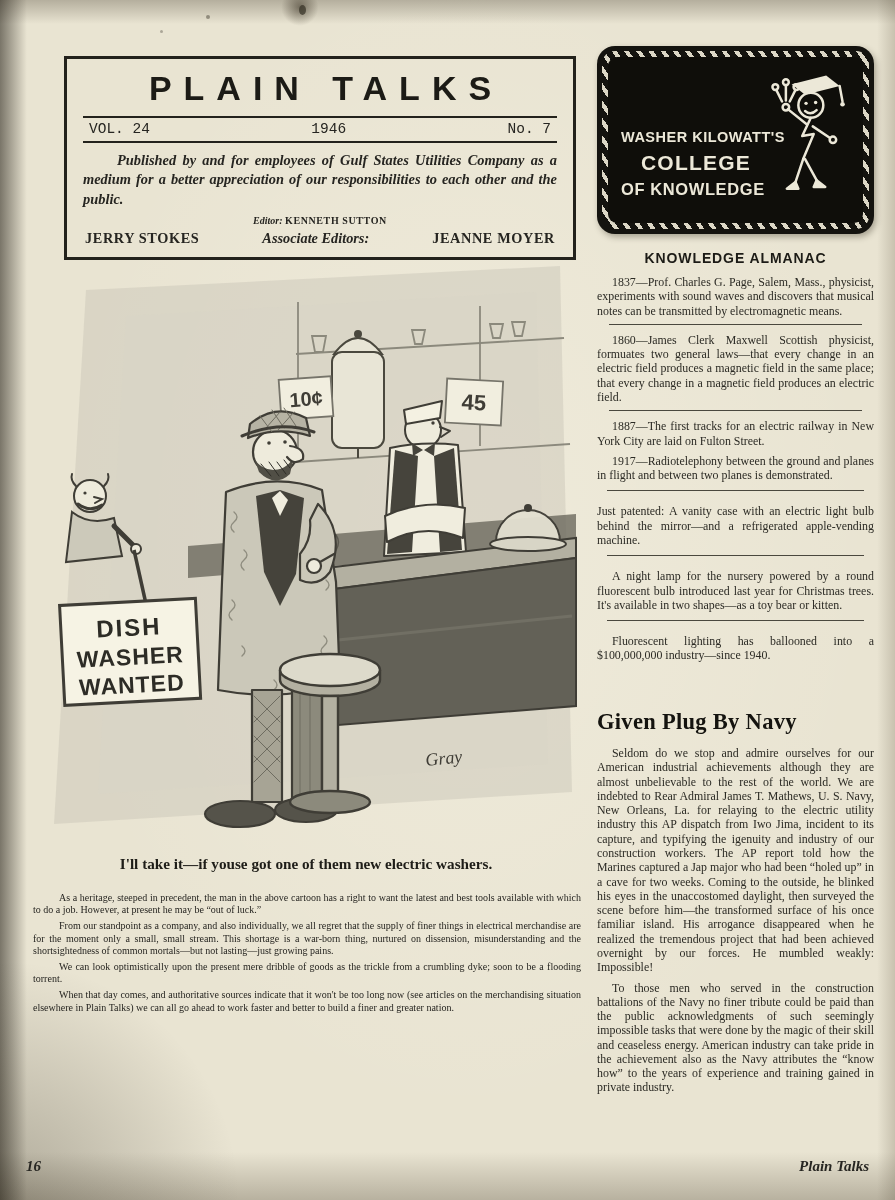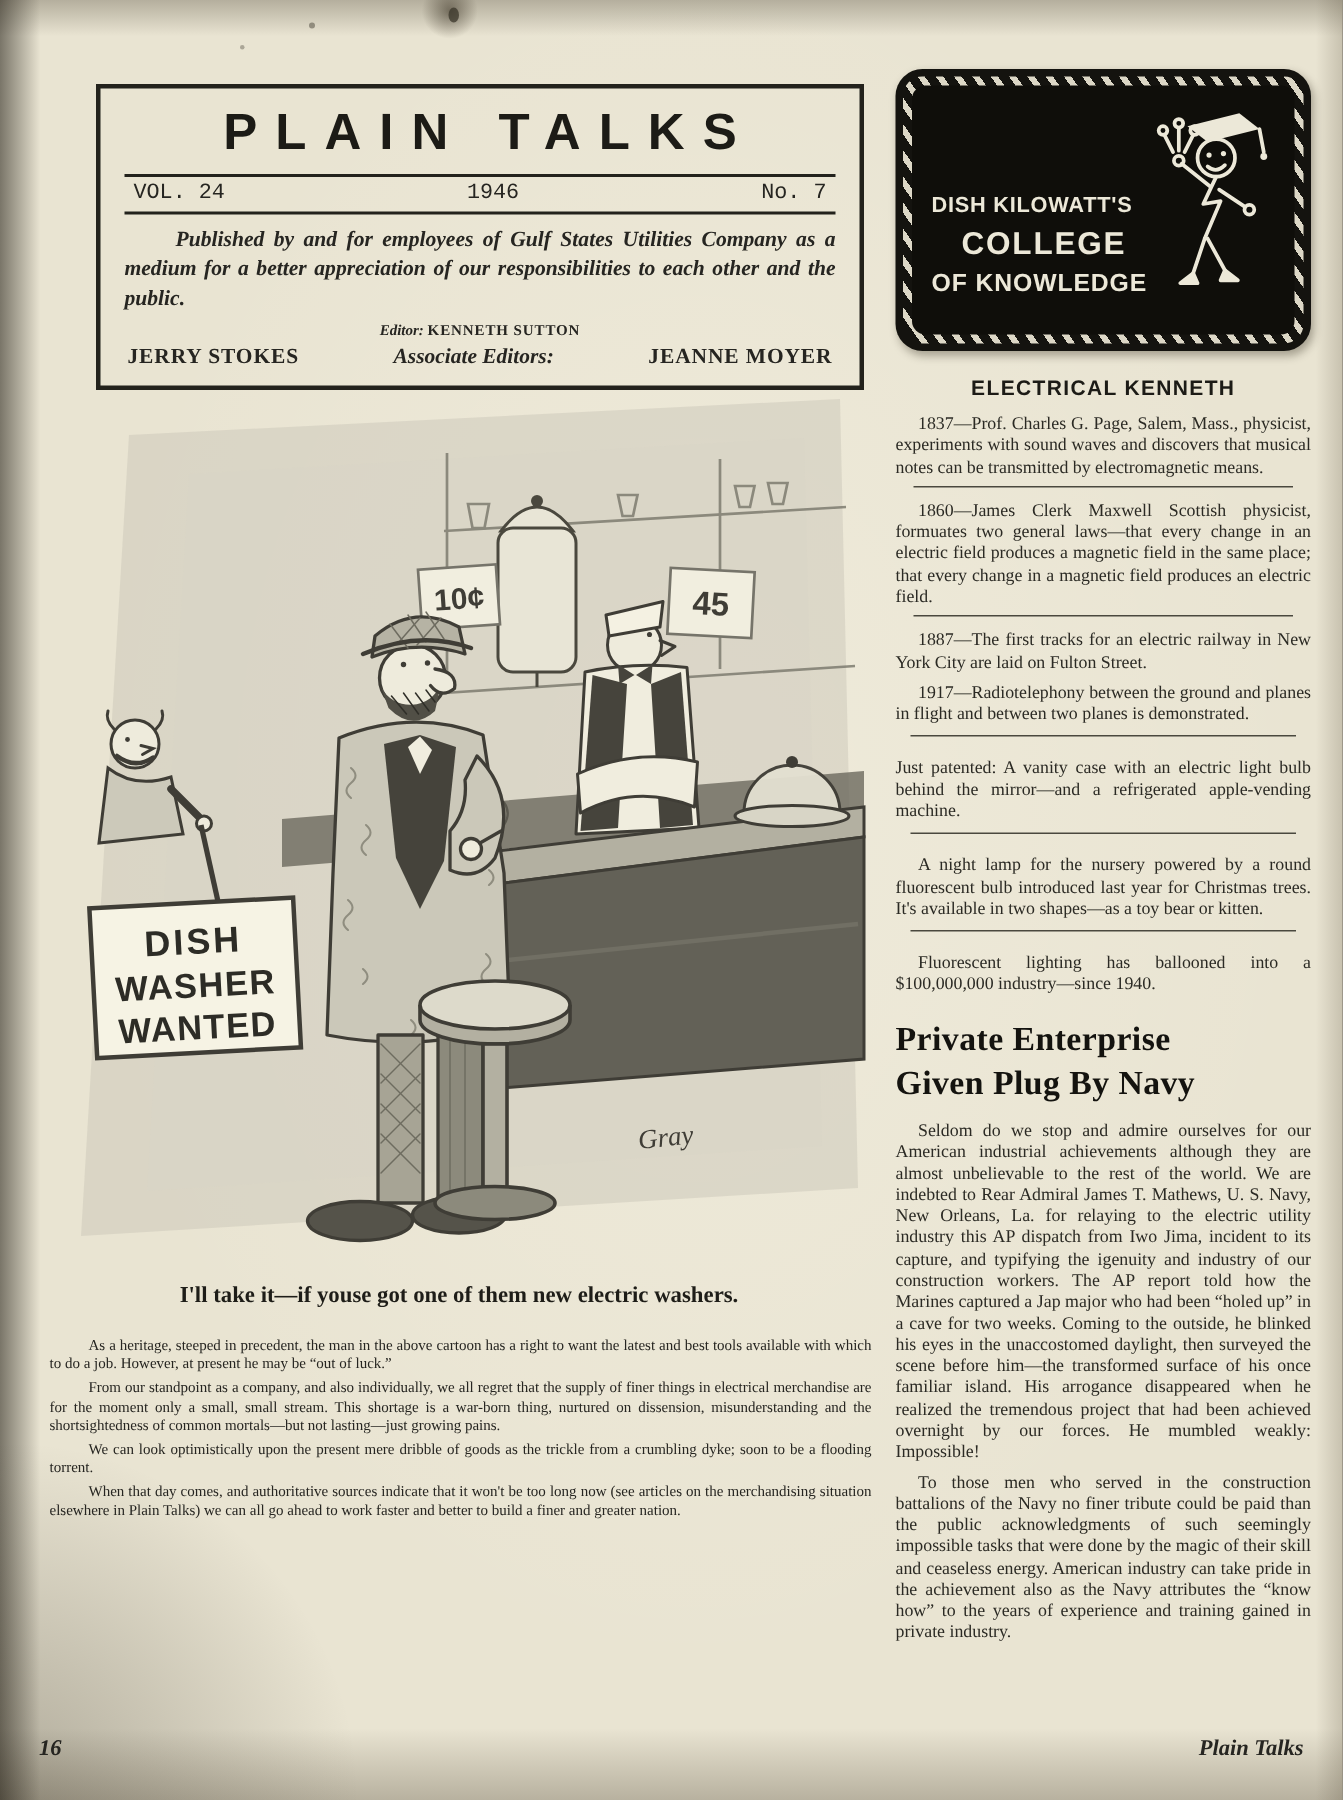--- a/index.html
+++ b/index.html
@@ -257,21 +257,21 @@
 
   <div class="page-number">16</div>
   <div class="footer-title">Plain Talks</div>
 
   <aside class="right-col">
 
     <div class="reddy-outer">
       <div class="reddy-rope">
         <div class="reddy-inner">
           <div class="reddy-text">
-            <div class="r1">DISH KILOWATT'S</div>
+            <div class="r1">WASHER KILOWATT'S</div>
             <div class="r2">COLLEGE</div>
             <div class="r3">OF KNOWLEDGE</div>
           </div>
           <svg class="reddy-figure" viewBox="0 0 100 156" width="96" height="150">
             <g stroke="#ece8d8" stroke-width="2.6" fill="none" stroke-linecap="round" stroke-linejoin="round">
               <path d="M34 24 L70 15 L84 26 L48 35 Z" fill="#ece8d8" stroke="none"></path>
               <line x1="84" y1="26" x2="87" y2="42"></line>
               <circle cx="87" cy="45" r="2.4" fill="#ece8d8" stroke="none"></circle>
               <circle cx="54" cy="46" r="13"></circle>
               <circle cx="49" cy="44" r="1.8" fill="#ece8d8" stroke="none"></circle>
@@ -288,34 +288,34 @@
               <circle cx="77" cy="82" r="3.4"></circle>
               <path d="M46 102 L38 126 M48 102 L60 124"></path>
               <path d="M38 126 l-9 7 h12 Z" fill="#ece8d8"></path>
               <path d="M60 124 l9 7 h-12 Z" fill="#ece8d8"></path>
             </g>
           </svg>
         </div>
       </div>
     </div>
 
-    <h2 class="almanac-h">ELECTRICAL KENNETH</h2>
+    <h2 class="almanac-h">KNOWLEDGE ALMANAC</h2>
     <p class="rp">1837—Prof. Charles G. Page, Salem, Mass., physicist, experiments with sound waves and discovers that musical notes can be transmitted by electromagnetic means.</p>
     <hr class="rule">
     <p class="rp">1860—James Clerk Maxwell Scottish physicist, formuates two general laws—that every change in an electric field produces a magnetic field in the same place; that every change in a magnetic field produces an electric field.</p>
     <hr class="rule">
     <p class="rp">1887—The first tracks for an electric railway in New York City are laid on Fulton Street.</p>
     <p class="rp">1917—Radiotelephony between the ground and planes in flight and between two planes is demonstrated.</p>
     <hr class="rule gap">
     <p class="rp noind">Just patented: A vanity case with an electric light bulb behind the mirror—and a refrigerated apple-vending machine.</p>
     <hr class="rule gap">
     <p class="rp">A night lamp for the nursery powered by a round fluorescent bulb introduced last year for Christmas trees. It's available in two shapes—as a toy bear or kitten.</p>
     <hr class="rule gap">
     <p class="rp">Fluorescent lighting has ballooned into a $100,000,000 industry—since 1940.</p>
 
     <h2 class="navy-title">
-      <span>Private Enterprise</span><br>
+      <br>
       <span>Given Plug By Navy</span>
     </h2>
     <p class="rp">Seldom do we stop and admire ourselves for our American industrial achievements although they are almost unbelievable to the rest of the world. We are indebted to Rear Admiral James T. Mathews, U. S. Navy, New Orleans, La. for relaying to the electric utility industry this AP dispatch from Iwo Jima, incident to its capture, and typifying the igenuity and industry of our construction workers. The AP report told how the Marines captured a Jap major who had been “holed up” in a cave for two weeks. Coming to the outside, he blinked his eyes in the unaccostomed daylight, then surveyed the scene before him—the transformed surface of his once familiar island. His arrogance disappeared when he realized the tremendous project that had been achieved overnight by our forces. He mumbled weakly: Impossible!</p>
     <p class="rp">To those men who served in the construction battalions of the Navy no finer tribute could be paid than the public acknowledgments of such seemingly impossible tasks that were done by the magic of their skill and ceaseless energy. American industry can take pride in the achievement also as the Navy attributes the “know how” to the years of experience and training gained in private industry.</p>
   </aside>
 </div>
 
 </body></html>

